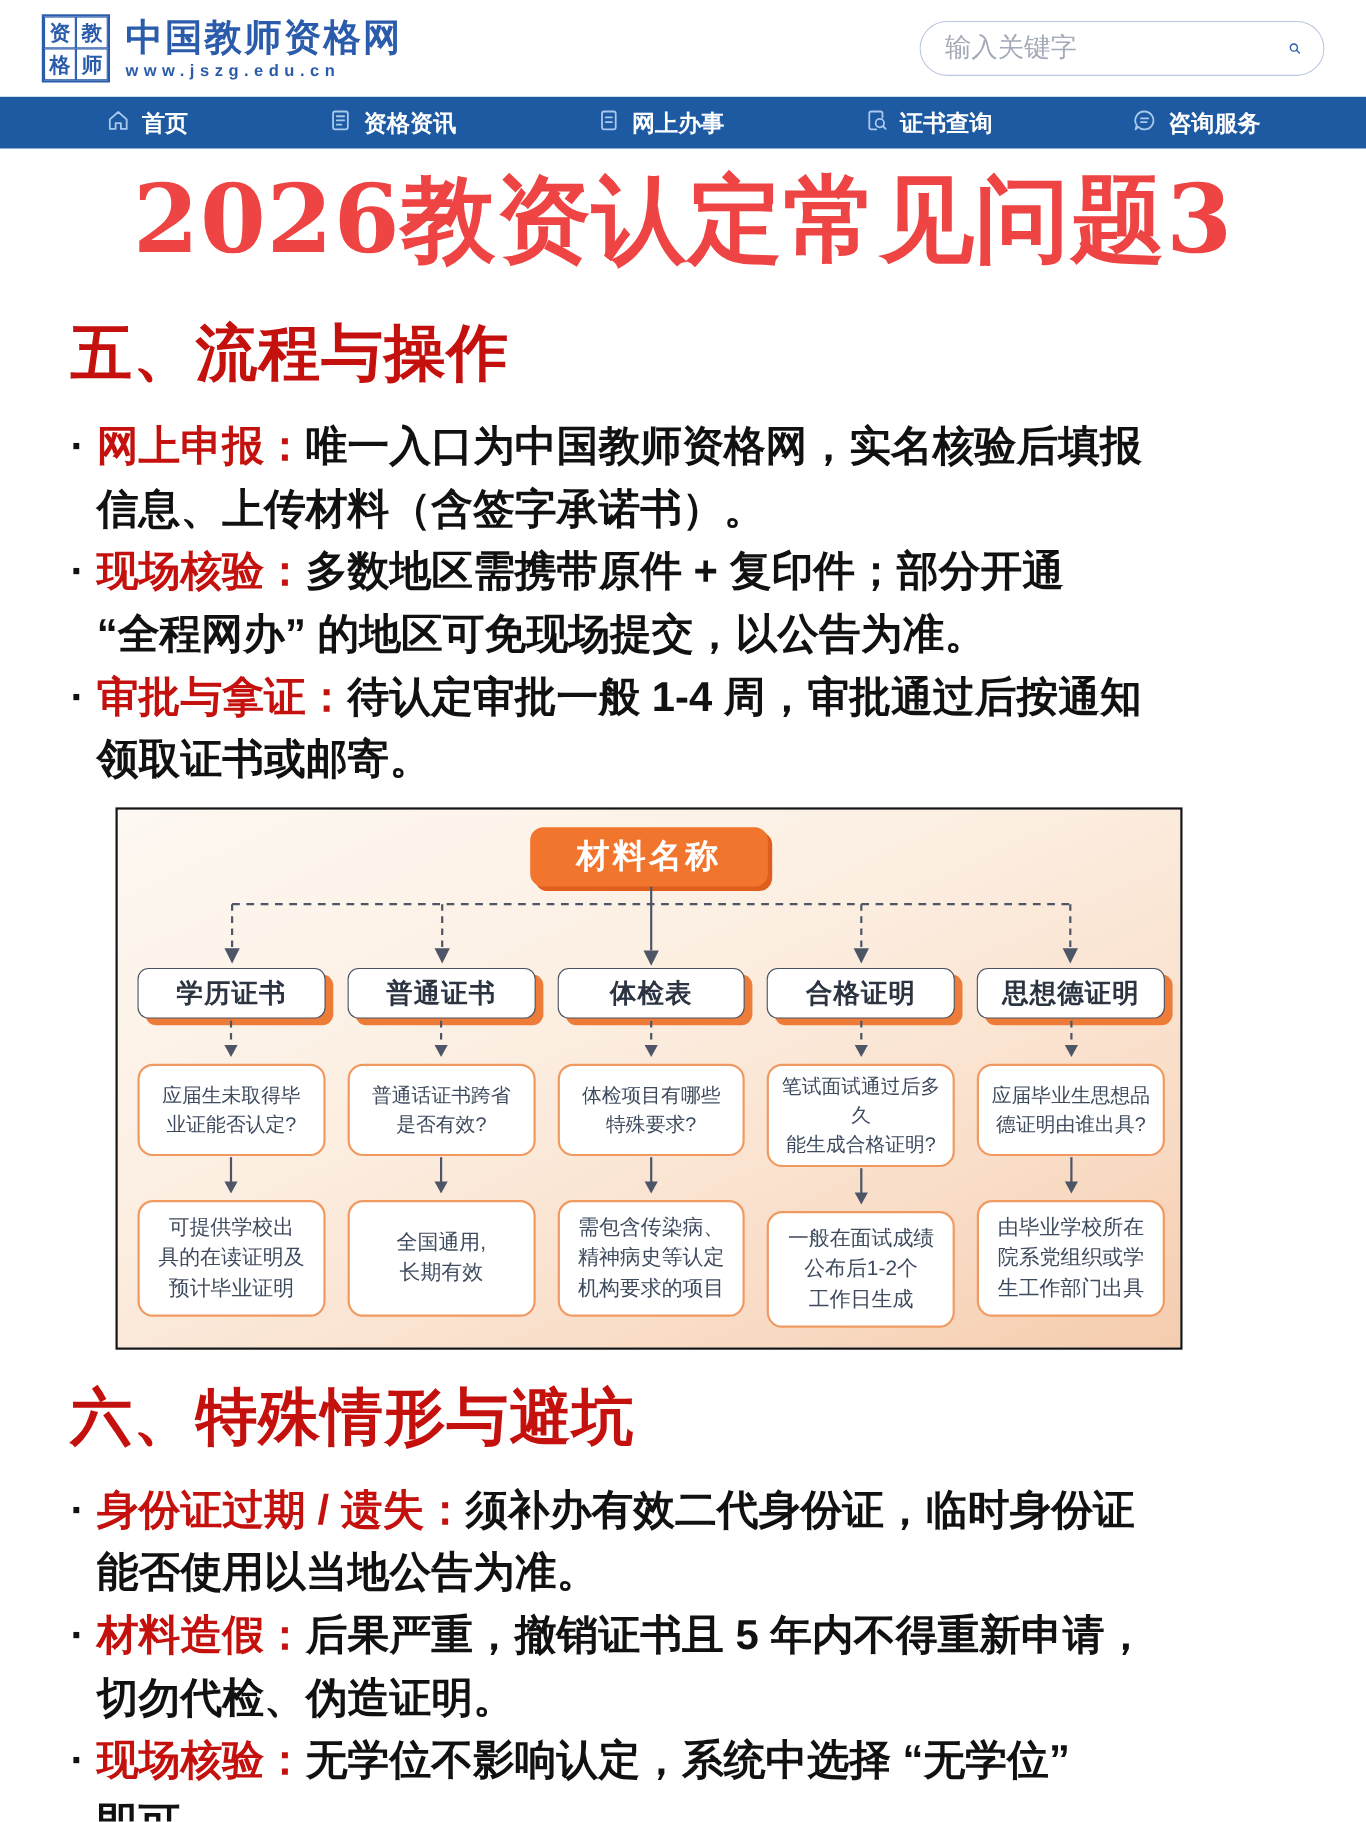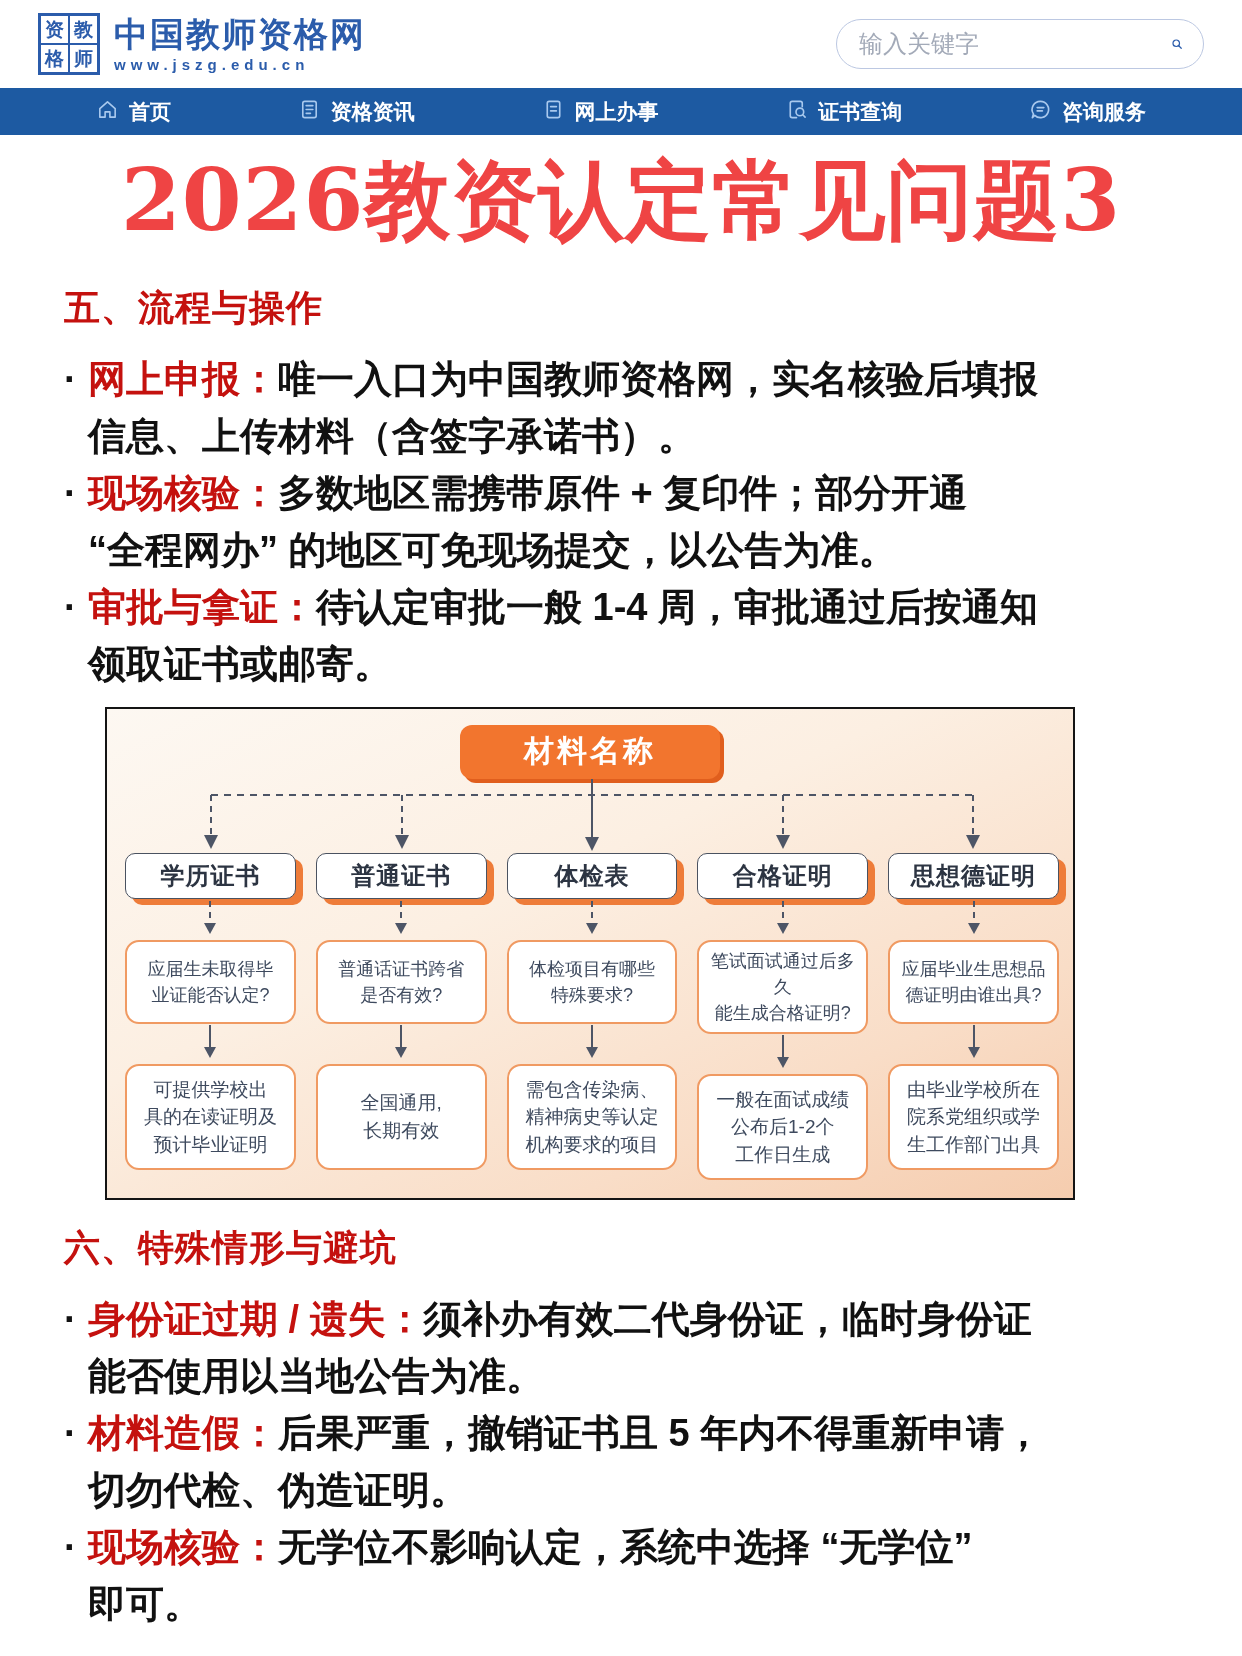--- a/index.html
+++ b/index.html
@@ -49,40 +49,40 @@
   .nav-item .nav-label{color:#ffffff;font-size:21px;font-weight:700;}
   .nav-item svg{stroke:#a9c9ee;fill:none;stroke-width:1.7;stroke-linecap:round;stroke-linejoin:round;}
   
   .article{padding:0 64px;}
   .big-title{
     margin:16px 0 0 0;text-align:center;
     font-family:"DejaVu Serif","Liberation Serif",serif;
     font-size:86px;line-height:1.15;font-weight:700;color:#ef4444;letter-spacing:1px;
   }
   h2.section-heading{
-    margin:34px 0 0 0;font-size:36px;font-weight:700;color:#c4110e;letter-spacing:1px;
+    margin:34px 0 0 0;font-size:56px;font-weight:700;color:#c4110e;letter-spacing:1px;
   }
   ul.bullets{list-style:none;margin:18px 0 0 0;padding:0;}
   ul.bullets li{
     position:relative;margin-left:24px;font-size:38px;line-height:57px;color:#111111;
     font-weight:700;white-space:pre-wrap;
   }
   ul.bullets li::before{
     content:"·";position:absolute;left:-24px;top:0;color:#111;font-weight:700;
   }
   .lead{color:#c4110e;font-weight:700;}
   
   .flowchart{
     margin:14px 0 0 41px;width:970px;box-sizing:border-box;
     border:2px solid #141414;
     background:linear-gradient(155deg,#fdf8f2 0%,#fcefe2 40%,#f9ddc7 75%,#f5ccae 100%);
     padding:16px 18px 18px 18px;
   }
   .fc-root{
-    width:260px;height:54px;margin:0 auto;border-radius:12px;background:#f2752e;
+    width:216px;height:54px;margin:0 auto;border-radius:12px;background:#f2752e;
     box-shadow:4px 4px 0 #e05e1d;display:flex;align-items:center;justify-content:center;
     color:#ffffff;font-size:30px;font-weight:700;letter-spacing:3px;
   }
   .fc-branch{display:block;margin:0 auto;}
   .fc-cols{display:flex;justify-content:space-between;width:934px;margin:0 auto;gap:20px;}
   .fc-col{width:172px;display:flex;flex-direction:column;align-items:center;}
   .fc-label{
     width:100%;height:46px;box-sizing:border-box;background:#ffffff;
     border:1.5px solid #4a5260;border-radius:10px;box-shadow:7px 6px 0 #ee7c39;
     display:flex;align-items:center;justify-content:center;

